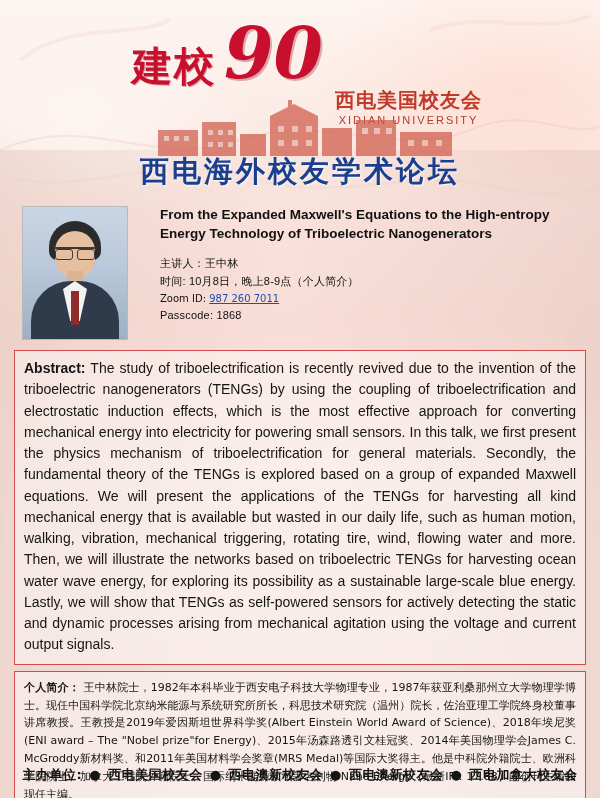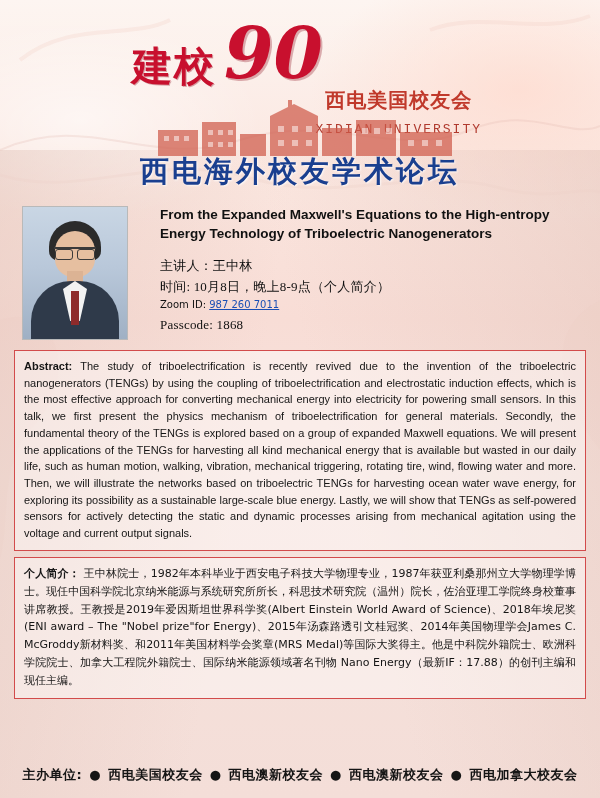--- a/index.html
+++ b/index.html
@@ -98,25 +98,25 @@
   }
   .univ-cn {
     font-family: "DejaVu Serif", serif;
     font-size: 20px;
     font-weight: bold;
     color: #c0392b;
     letter-spacing: 1px;
     line-height: 1.2;
   }
   .univ-en {
-    font-family: Liberation Mono, monospace;
-    font-size: 13px;
+    font-family: Liberation Sans, sans-serif;
+    font-size: 11px;
     color: #b03a2e;
     letter-spacing: 2px;
-    margin-top: 10px;
+    margin-top: 2px;
   }
   .campus {
     position: absolute;
     left: 150px;
     bottom: 42px;
     width: 310px;
     height: 58px;
     opacity: 0.85;
   }
   .forum-title {
@@ -212,22 +212,22 @@
   }
   .talk-title {
     font-family: "Liberation Sans", sans-serif;
     font-size: 13.5px;
     font-weight: bold;
     color: #111111;
     line-height: 1.38;
     margin-bottom: 12px;
   }
   .meta-line {
-    font-family: Liberation Serif, serif;
-    font-size: 13px;
+    font-family: Liberation Sans, sans-serif;
+    font-size: 11px;
     color: #111111;
     line-height: 1.62;
     letter-spacing: 0.2px;
   }
   .zoom-line {
     font-family: "DejaVu Sans", sans-serif;
     font-size: 10px;
     color: #111111;
     line-height: 1.62;
   }
@@ -239,21 +239,21 @@
   
   .box {
     position: relative;
     margin: 6px 14px 0 14px;
     border: 1px solid #d24b4b;
     background: rgba(255,255,255,0.42);
     padding: 7px 9px 8px 9px;
   }
   .abstract-text {
     font-family: "Liberation Sans", sans-serif;
-    font-size: 11px;
+    font-size: 14px;
     line-height: 1.52;
     color: #151515;
     text-align: justify;
   }
   .abstract-text b {
     font-weight: bold;
   }
   .bio-text {
     font-family: "DejaVu Sans", sans-serif;
     font-size: 11px;

